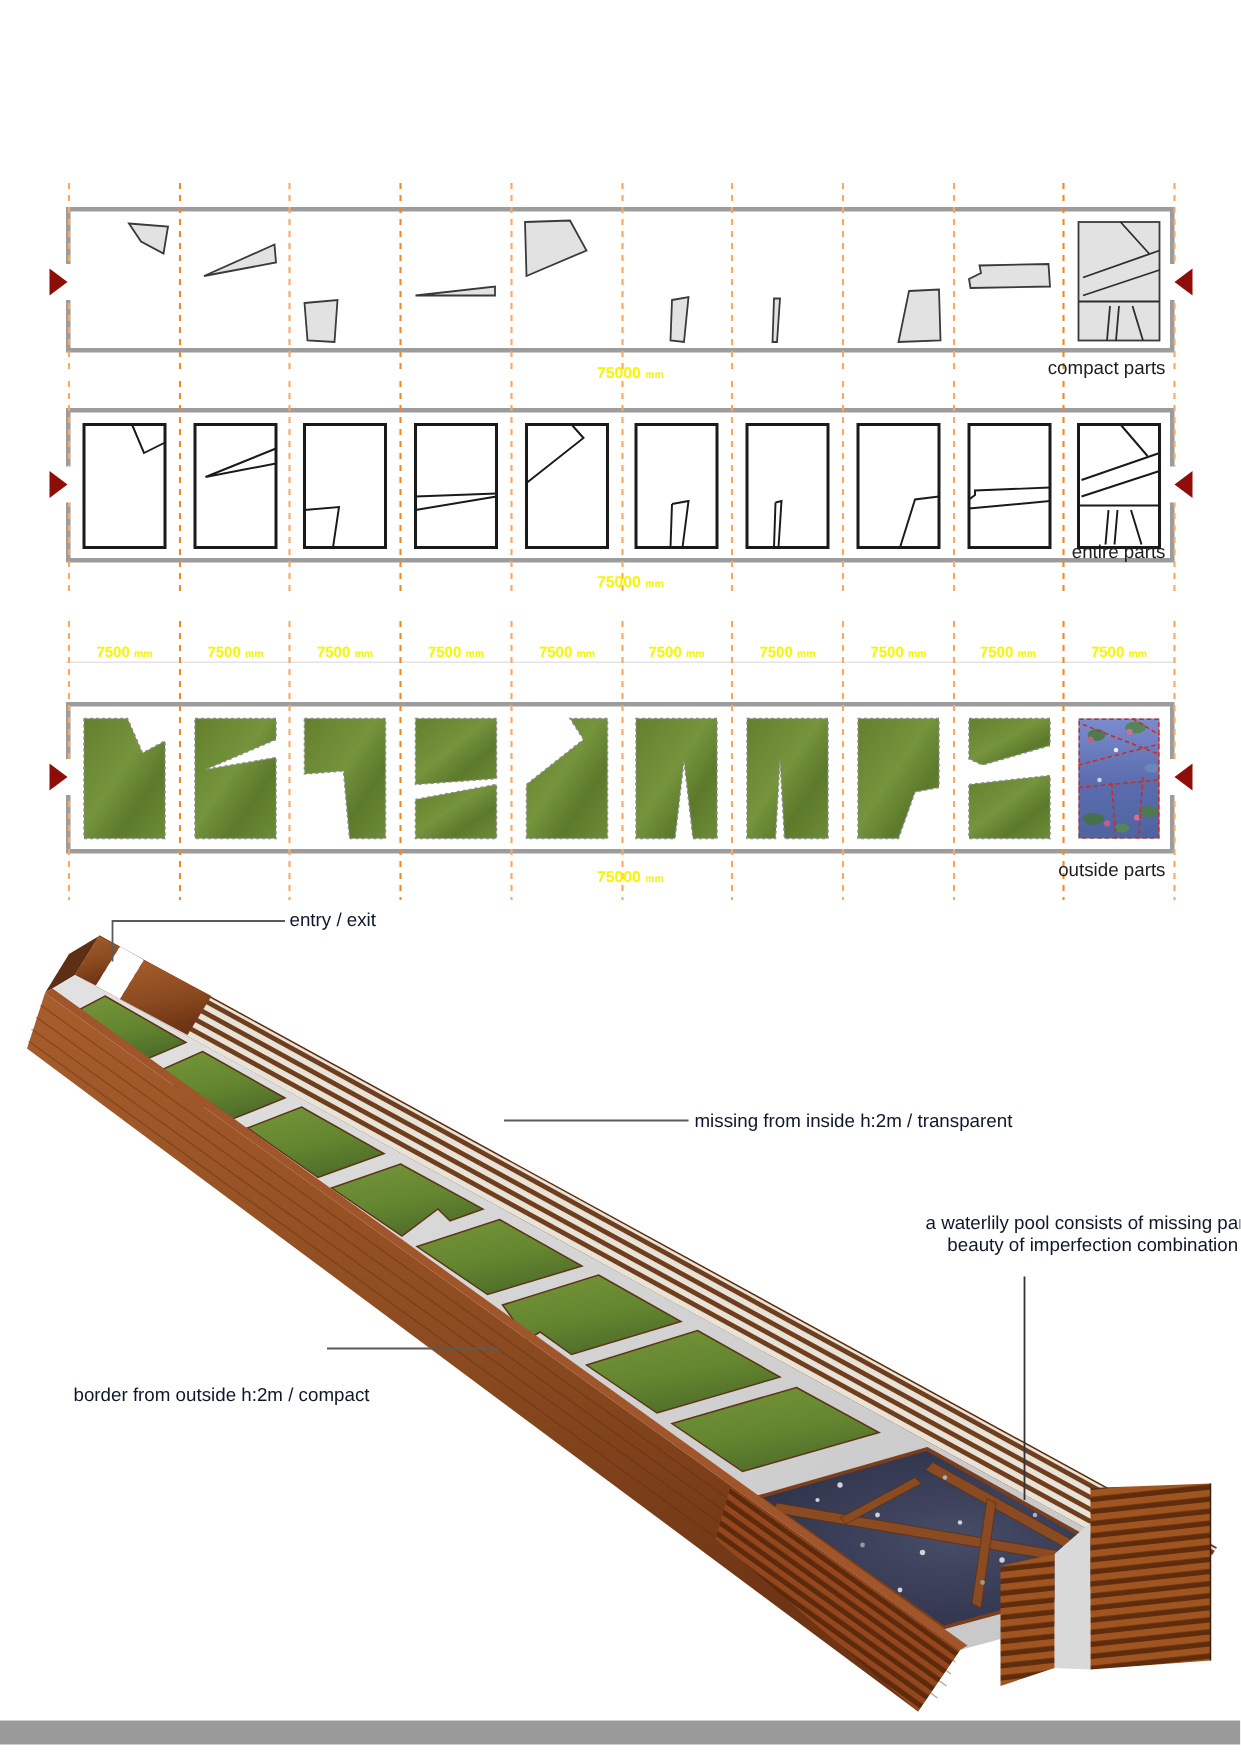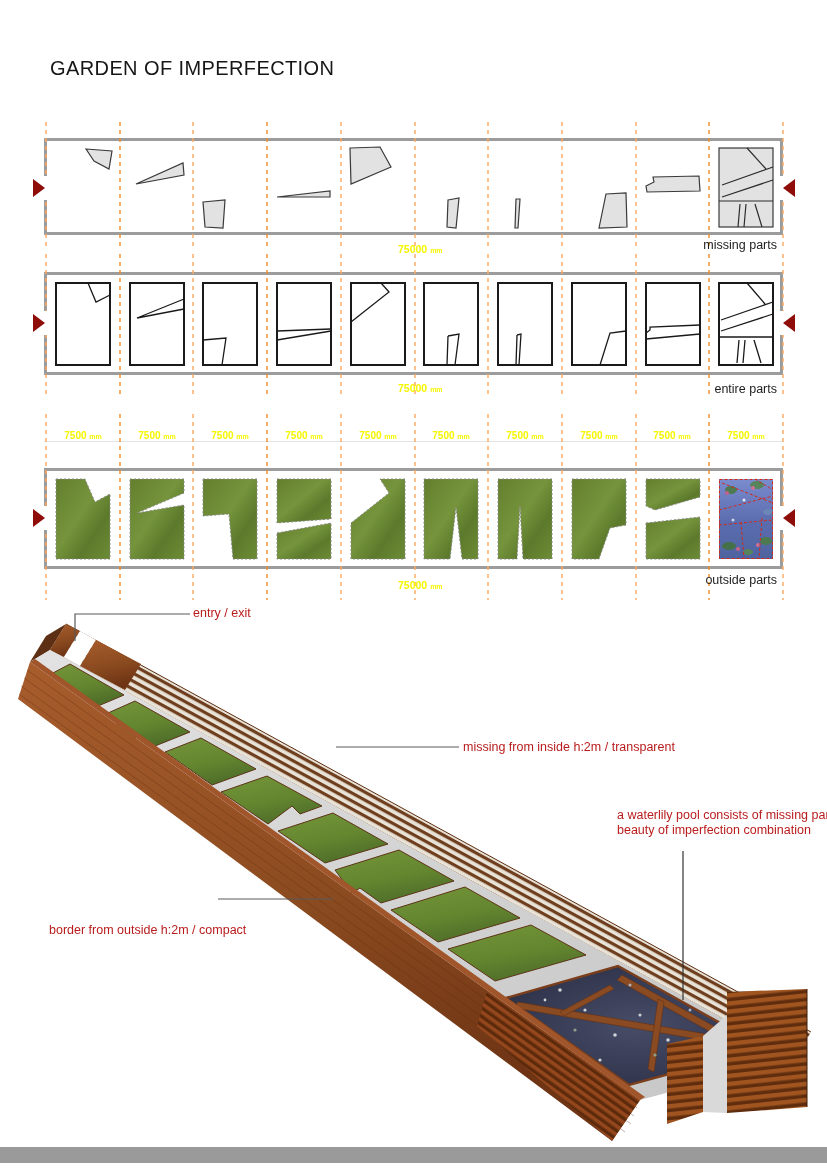--- a/index.html
+++ b/index.html
@@ -15,31 +15,30 @@
   .striplabel{position:absolute;right:50px;font-size:12.5px;color:#1d1d1d;z-index:5;}
   .dim{position:absolute;font-weight:700;font-size:10.5px;color:#f6f600;z-index:5;white-space:nowrap;}
   .dim i{font-style:normal;font-size:7px;font-weight:700;}
   .dim7500{position:absolute;top:430px;font-weight:700;font-size:10px;color:#f6f600;z-index:5;white-space:nowrap;transform:translateX(-50%);}
   .dim7500 i{font-style:normal;font-size:7px;}
   .marker{position:absolute;width:0;height:0;z-index:4;}
   .mR{border-top:9px solid transparent;border-bottom:9px solid transparent;border-left:12px solid #8f0d09;}
   .mL{border-top:9px solid transparent;border-bottom:9px solid transparent;border-right:12px solid #8f0d09;}
   .gapwhite{position:absolute;width:8px;height:24px;background:#fff;z-index:3;}
   .thinline{position:absolute;left:44px;width:739px;height:1px;background:#e3e3e3;z-index:1;}
-  .anno{position:absolute;font-size:12.5px;color:#b91c1c;z-index:6;white-space:nowrap;}
+  .anno{position:absolute;font-size:12.5px;color:#0f172a;z-index:6;white-space:nowrap;text-align:center;}
   .anno2{line-height:15px;}
   .footer{position:absolute;left:0;top:1147px;width:827px;height:16px;background:#9a9a9a;z-index:6;}
   svg{display:block;}
 </style>
 </head>
 <body>
 
 <div class="board">
 
-  <div class="title">GARDEN OF IMPERFECTION</div>
 
   <svg class="layer z2" style="left:0;top:0" width="827" height="1169" viewBox="0 0 827 1169">
     <g stroke-dasharray="4 4" stroke-width="1.4">
       <g stroke="#ffa75e">
         <path d="M46 122V250M46 254V398M46 414V600"></path>
           <path d="M193 122V250M193 254V398M193 414V600"></path>
         <path d="M341 122V250M341 254V398M341 414V600"></path>
           <path d="M488 122V250M488 254V398M488 414V600"></path>
         <path d="M562 122V250M562 254V398M562 414V600"></path>
           <path d="M636 122V250M636 254V398M636 414V600"></path>
@@ -69,21 +68,21 @@
       <rect x="719" y="148" width="54" height="79"></rect>
     </g>
     <g stroke="#2d2d2d" stroke-width="1.2" fill="none">
       <path d="M747 148L766 169M722 185L773 167M722 197L773 180M719 201H773M740 204L738 227M746 204L744 227M755 204L762 227"></path>
     </g>
   </svg>
   <div class="gapwhite" style="left:42px;top:176px"></div>
   <div class="gapwhite" style="left:777px;top:176px"></div>
   <div class="marker mR" style="left:33px;top:179px"></div>
   <div class="marker mL" style="left:783px;top:179px"></div>
-  <div class="striplabel" style="top:238px">missing parts</div>
+  <div class="striplabel" style="top:238px">compact parts</div>
   <div class="dim" style="left:398px;top:243px"><span>75000</span> <i>mm</i></div>
 
   <div class="frame f2"></div>
   <svg class="layer z3" style="left:44px;top:272px" width="739" height="103" viewBox="44 272 739 103">
     <g fill="#fff" stroke="#1a1a1a" stroke-width="2">
       <rect x="56" y="283" width="54" height="82"></rect>
         <rect x="130" y="283" width="54" height="82"></rect>
       <rect x="203" y="283" width="54" height="82"></rect>
         <rect x="277" y="283" width="54" height="82"></rect>
       <rect x="351" y="283" width="54" height="82"></rect>
@@ -103,21 +102,21 @@
       <path d="M517 335L521 334L519 365M517 335L516 365"></path>
       <path d="M600 365L610 333L626 331"></path>
       <path d="M646 333L650 330L650 327L700 325M646 339L700 334"></path>
       <path d="M747 283L765 304M721 320L773 302M721 331L773 314M719 337H773M739 340L737 363M745 340L743 363M754 340L761 363"></path>
     </g>
   </svg>
   <div class="gapwhite" style="left:42px;top:311px"></div>
   <div class="gapwhite" style="left:777px;top:311px"></div>
   <div class="marker mR" style="left:33px;top:314px"></div>
   <div class="marker mL" style="left:783px;top:314px"></div>
-  <div class="striplabel" style="top:382px">entire parts</div>
+  <div class="striplabel" style="top:361px">entire parts</div>
   <div class="dim" style="left:398px;top:382px"><span>75000</span> <i>mm</i></div>
 
   <div class="thinline" style="top:441px"></div>
   <div class="dim7500" style="left:83px"><span>7500</span> <i>mm</i></div>
   <div class="dim7500" style="left:157px"><span>7500</span> <i>mm</i></div>
   <div class="dim7500" style="left:230px"><span>7500</span> <i>mm</i></div>
   <div class="dim7500" style="left:304px"><span>7500</span> <i>mm</i></div>
   <div class="dim7500" style="left:378px"><span>7500</span> <i>mm</i></div>
   <div class="dim7500" style="left:451px"><span>7500</span> <i>mm</i></div>
   <div class="dim7500" style="left:525px"><span>7500</span> <i>mm</i></div>

